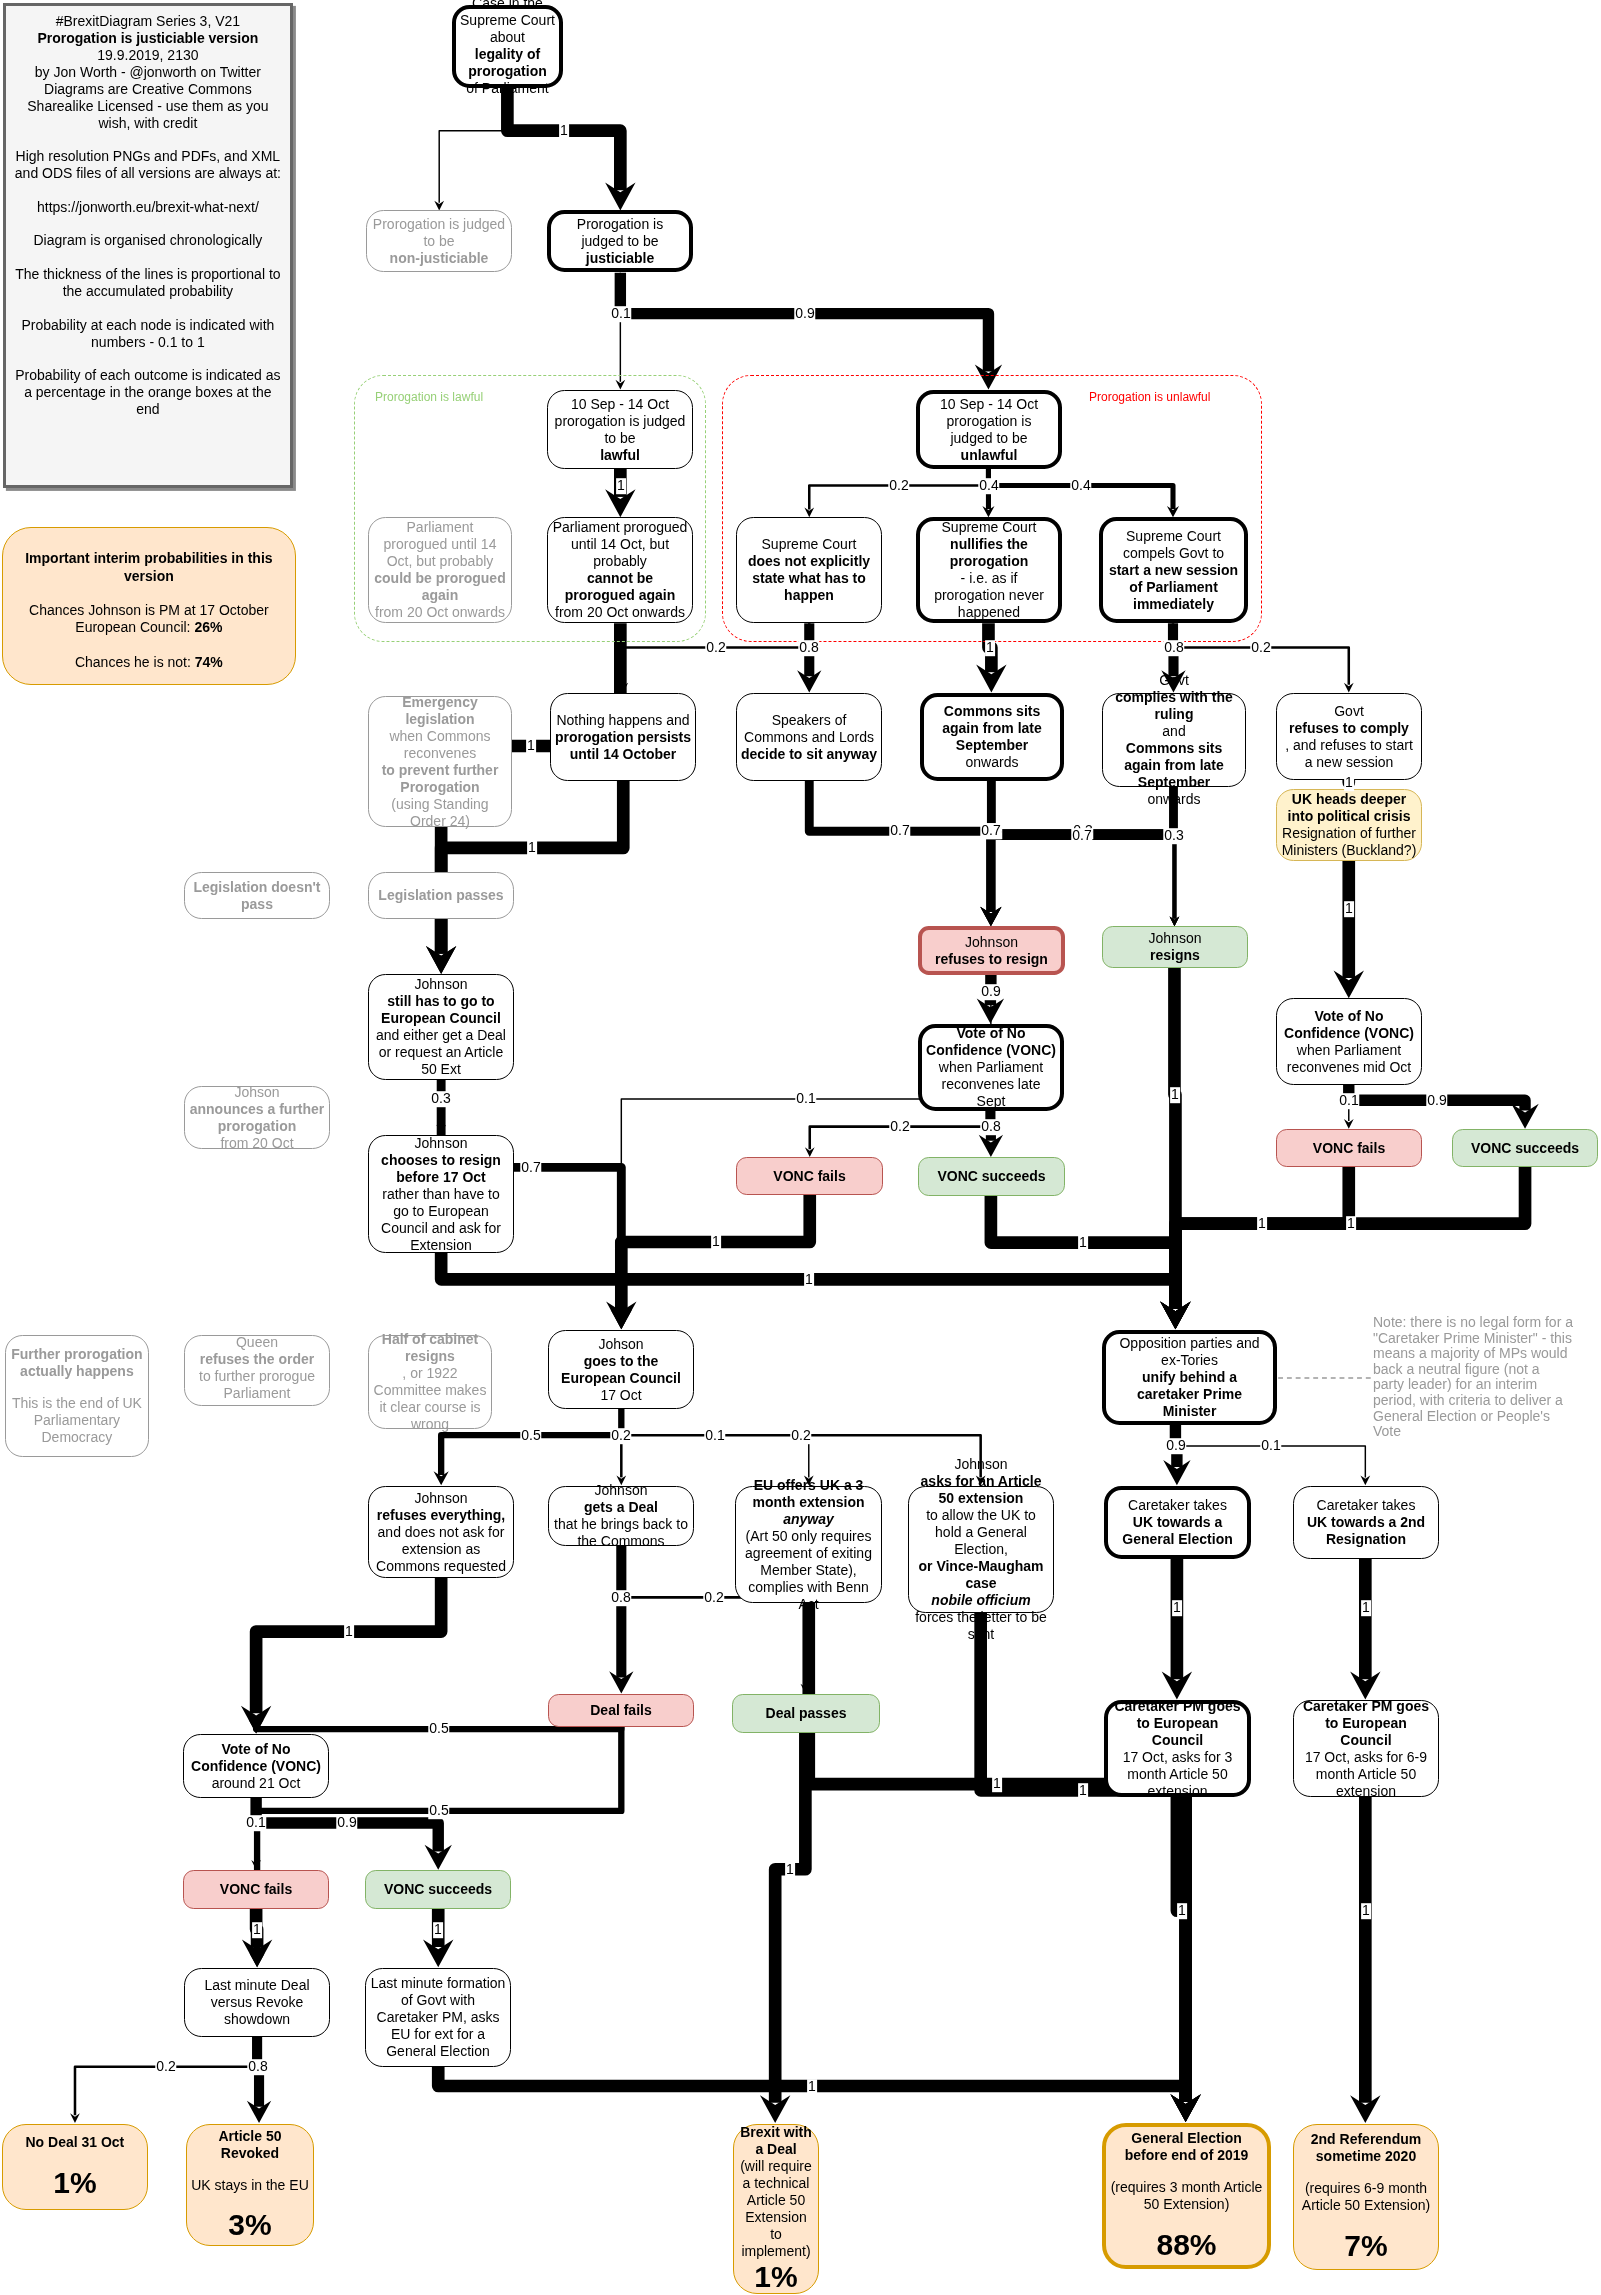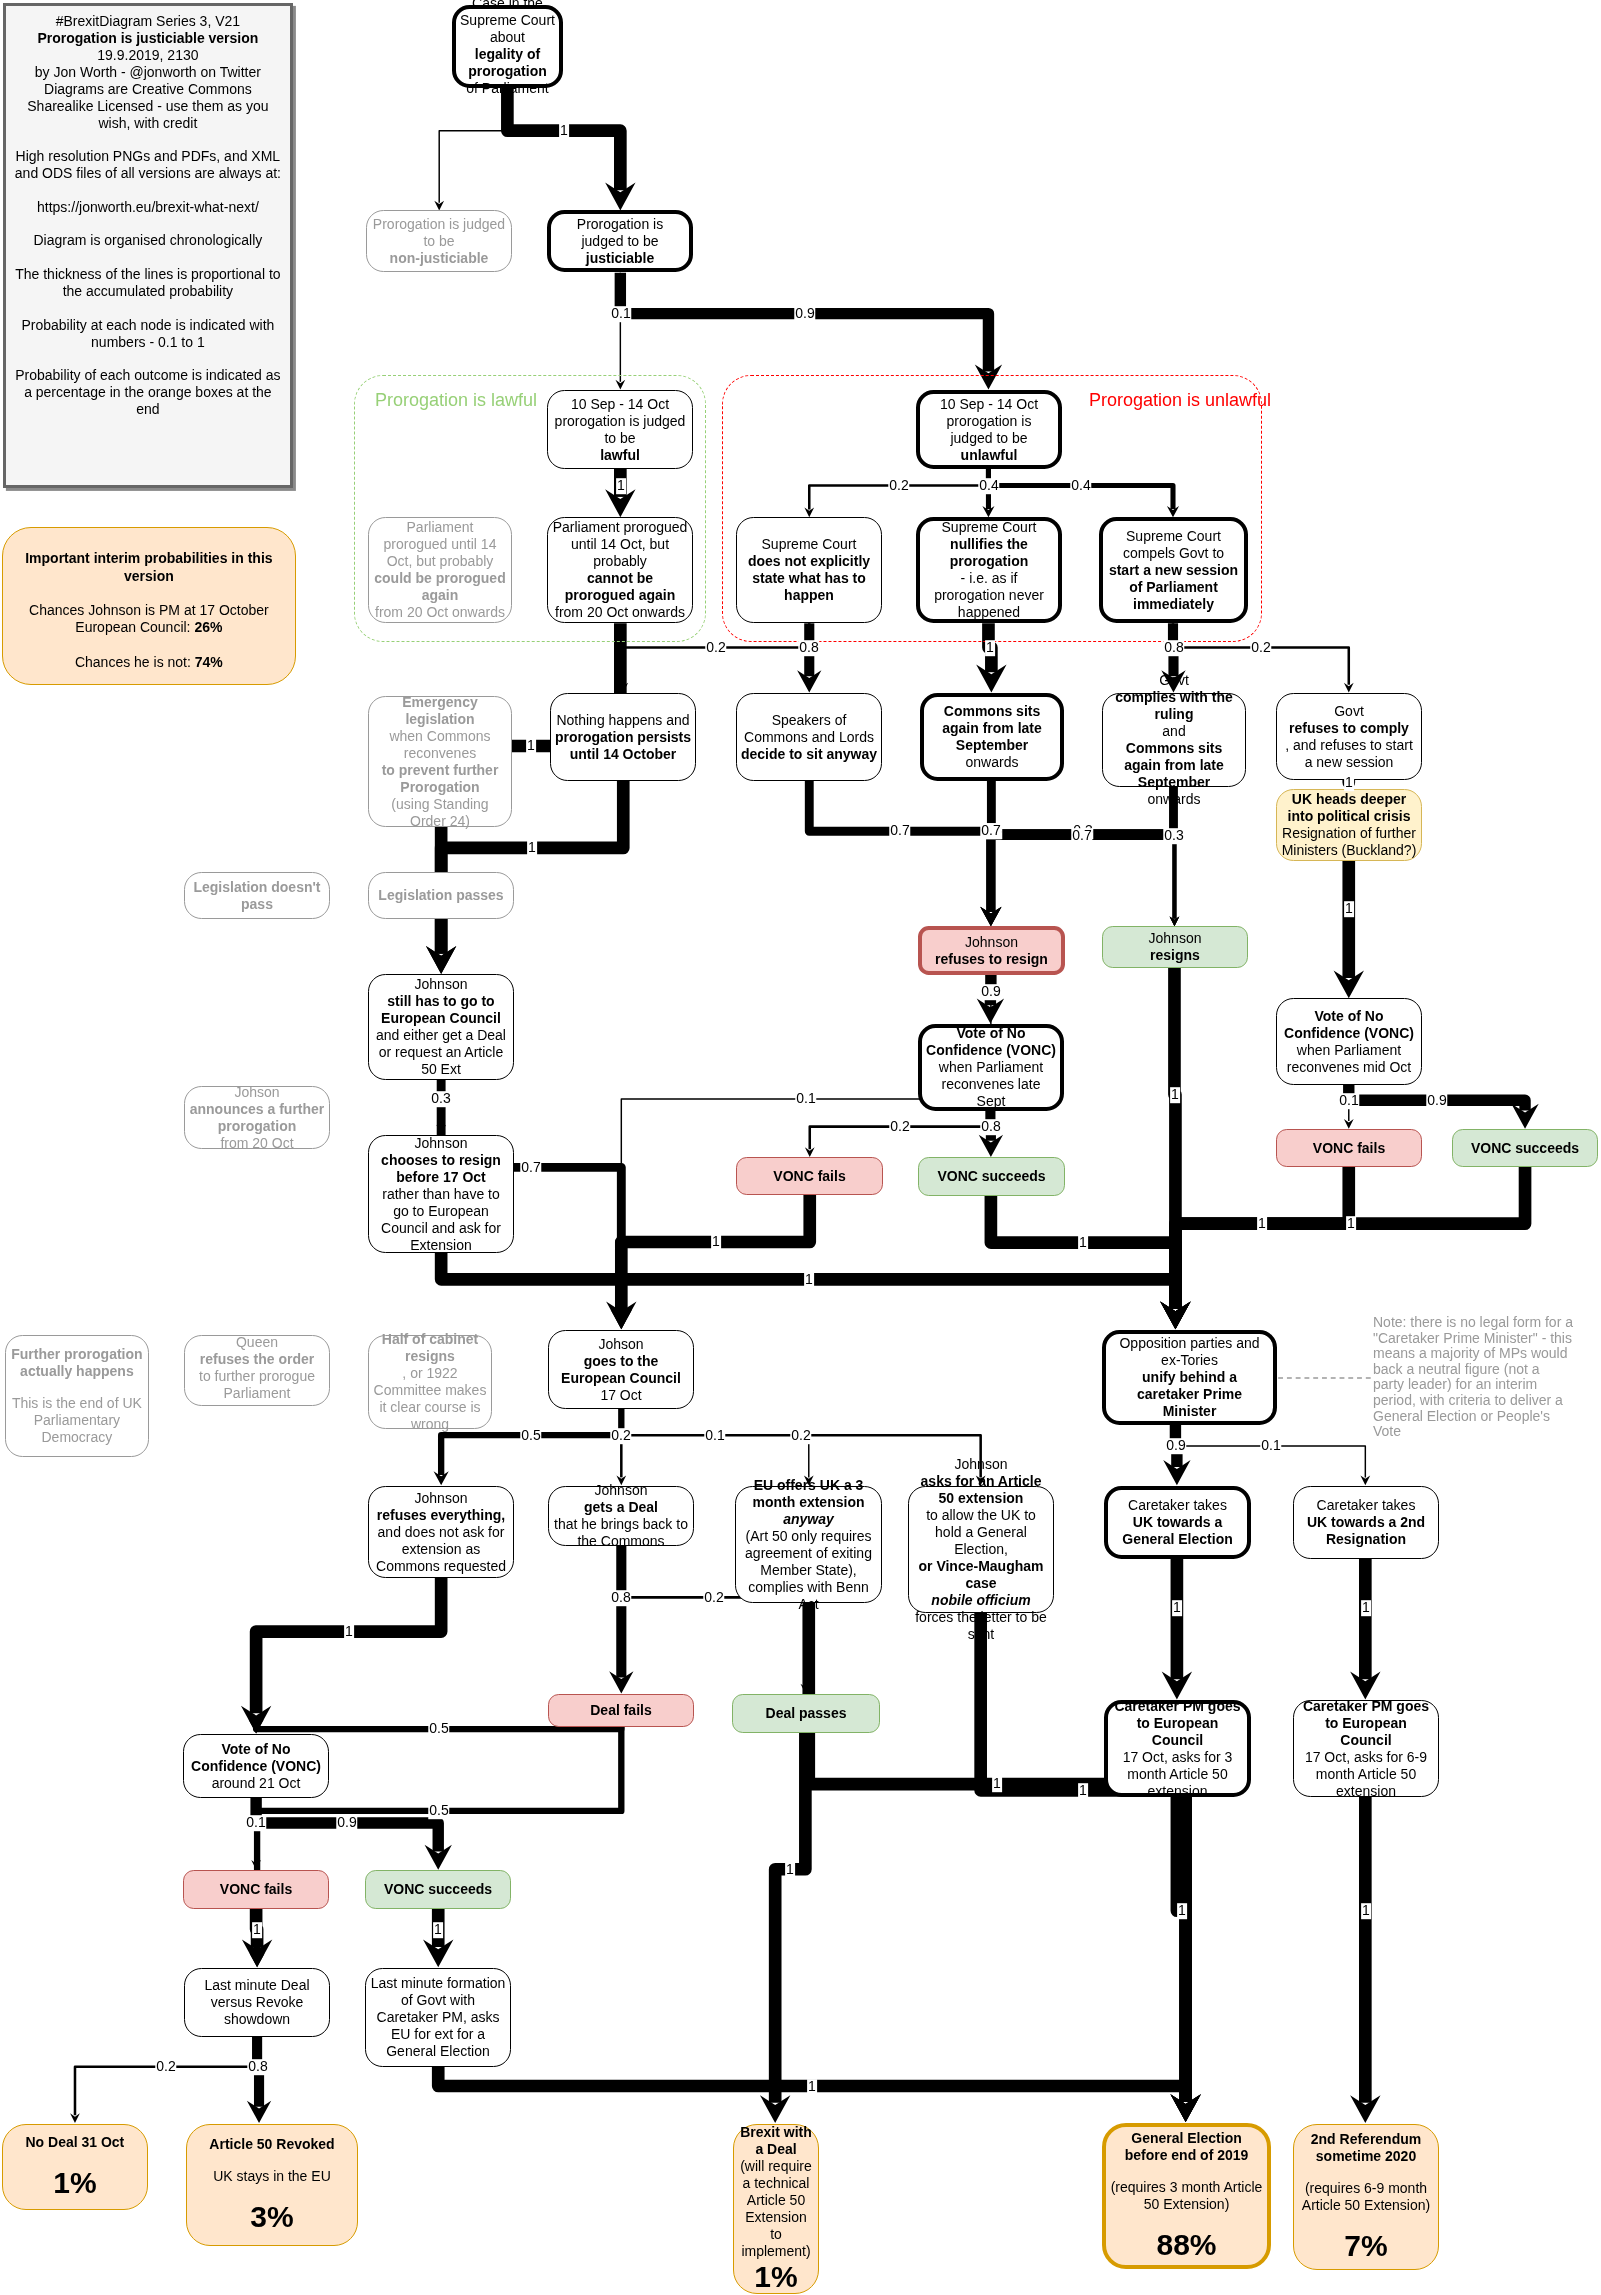--- a/index.html
+++ b/index.html
@@ -26,21 +26,21 @@
           text-align:center; font-size:14px; line-height:17px; padding:6.8px 4.9px; }
   .info .title { font-size:32px; line-height:39px; font-weight:bold; margin:4.9px 0 7.8px; }
   .info p { margin:0 0 16.6px 0; }
   .interim { position:absolute; left:1.9px; top:527px; width:294px; height:158px; box-sizing:border-box;
              background:#ffe6cc; border:1.9px solid #d79b00; border-radius:29px; text-align:center;
              font-size:14px; line-height:17.5px; padding:22.4px 4.9px; }
   .interim .h { font-weight:bold; margin-bottom:16.6px; }
   .group { position:absolute; box-sizing:border-box; border:1.9px dashed; border-radius:29px; }
   .group.lawful { border-color:#97d077; }
   .group.unlawful { border-color:#ff0000; }
-  .grouplabel { position:absolute; font-size:18px;text-align:right; }
+  .grouplabel { position:absolute; font-size:12px;text-align:right; }
   .note { position:absolute; left:1373px; top:1315px; width:200px; font-size:14px; line-height:15.6px; color:#9a9a9a; }
   .elabel { position:absolute; font-size:14px; line-height:15.6px; background:#fff; padding:0 1px; transform:translate(-50%,-50%); }
 </style>
 </head>
 <body>
 
 <svg id="edges" xmlns="http://www.w3.org/2000/svg" viewBox="0 0 3288 4713" width="1601" height="2295">
   <defs>
     <marker id="arr" viewBox="0 0 10 10" refX="9" refY="5" markerWidth="7" markerHeight="7" orient="auto-start-reverse" markerUnits="userSpaceOnUse">
     </marker>
@@ -391,21 +391,21 @@
     <div class="node green" style="left: 365px; top: 1870px; width: 146px; height: 39px;">
       <b>VONC succeeds</b>
     </div>
     <div class="node " style="left: 184px; top: 1968px; width: 146px; height: 69px;">Last minute Deal versus Revoke showdown</div>
     <div class="node " style="left: 365px; top: 1968px; width: 146px; height: 99px;">Last minute formation of Govt with Caretaker PM, asks EU for ext for a General Election</div>
     <div class="node orange" style="left: 1.9px; top: 2124px; width: 146px; height: 86px;">
       <b>No Deal 31 Oct</b>
       <div class="gap"></div>
       <div class="pct">1%</div>
     </div>
-    <div class="node orange" style="left: 186px; top: 2124px; width: 172px; height: 122px;">
+    <div class="node orange" style="left: 186px; top: 2124px; width: 128px; height: 122px;">
       <b>Article 50 Revoked</b>
       <div class="gap"></div>
       <div>UK stays in the EU</div>
       <div class="gap"></div>
       <div class="pct">3%</div>
     </div>
     <div class="node orange" style="left: 733px; top: 2124px; width: 86px; height: 170px;">
       <b>Brexit with a Deal</b>
       <div class="gap"></div>
       <div>(will require a technical Article 50 Extension to implement)</div>

